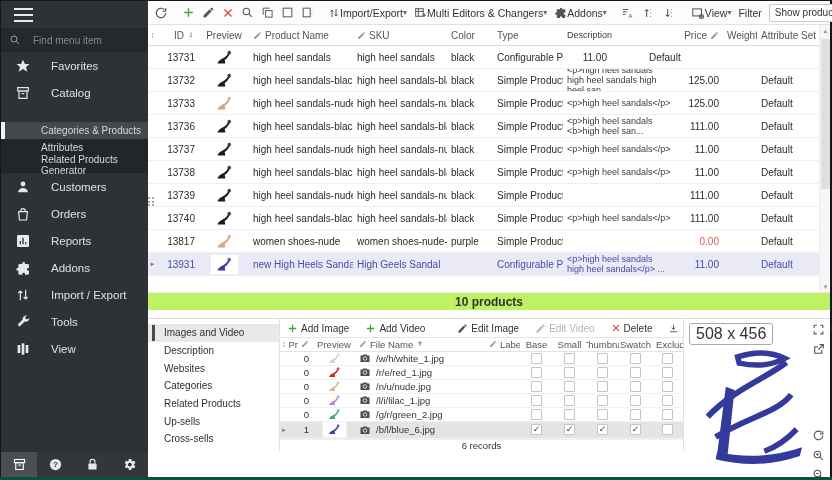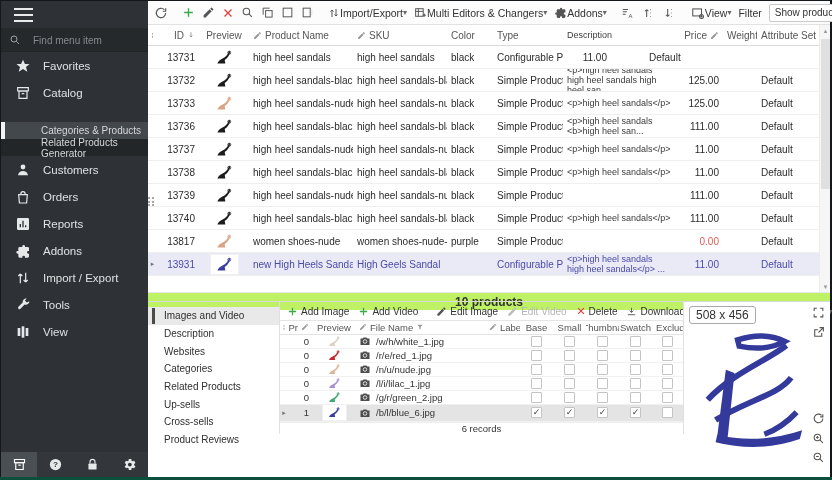--- a/index.html
+++ b/index.html
@@ -7,21 +7,21 @@
   .frame { position:absolute; left:0; top:0; width:832px; height:480px; background:#15181a; }
   .greenstrip { position:absolute; left:0; bottom:0; width:832px; height:3px; background:#0d4f3d; }
 
   
   .sidebar { position:absolute; left:1px; top:1px; width:147px; height:476px; background:#2e3236; color:#dfe1e3; }
   .burger { height:28px; display:flex; align-items:center; padding-left:13px; border-bottom:1px solid #26292c; cursor:pointer;}
   .burger span { display:block; width:19px; height:2px; background:#e8eaec; box-shadow:0 6px 0 #e8eaec, 0 12px 0 #e8eaec; margin-top:-12px;}
   .sb-search { height:23px; background:#26292c; display:flex; align-items:center; padding:0 8px; gap:12px; border-bottom:1px solid #222528;}
   .sb-search input { background:transparent; border:none; outline:none; color:#cfd3d6; font-size:10px; width:100px;}
   .sb-search input::placeholder { color:#84898e; }
-  .mi { height:27px; display:flex; align-items:center; gap:12px; padding-left:14px; font-size:11.5px; cursor:pointer;}
+  .mi { height:27px; display:flex; align-items:center; gap:20px; padding-left:14px; font-size:11.5px; cursor:pointer;}
   .mi svg, .sb-search svg { flex:none; }
   .submenu { background:#232629;margin-top:16px; }
   .smi { height:17px; display:flex; align-items:center; padding-left:40px; font-size:10px; color:#d5d8da; cursor:pointer; position:relative;}
   .smi.sel { background:#43484d; }
   .smi.sel::before { content:""; position:absolute; left:0; top:0; width:4px; height:100%; background:#f2f3f4; }
   .sb-bottom { position:absolute; left:0; bottom:0; width:100%; height:25px; background:#33373b; display:flex; align-items:center;}
   .sb-bcell { width:37px; height:25px; display:flex; align-items:center; justify-content:center; cursor:pointer;}
   .sb-bcell.first { background:#4a4f54; }
   .sb-bspread { flex:1; display:flex; justify-content:space-evenly; }
 
@@ -62,47 +62,47 @@
 
   
   .vscroll { position:absolute; right:0; top:24px; width:11px; height:267px; background:#f6f6f6; border-left:1px solid #ececec;}
   .vthumb { position:absolute; left:1px; top:14px; width:9px; height:150px; background:#e0e0e0; border-radius:1px; cursor:pointer;}
   .varr { position:absolute; left:0; width:11px; height:11px; font-size:6px; color:#999; display:flex; align-items:center; justify-content:center; cursor:pointer;}
 
   
   .pager { position:absolute; left:0; top:291px; width:100%; height:18px; border-top:1px solid #e8e8e8; display:flex; align-items:center; justify-content:center; font-size:12px; color:#333; background:#bef264;font-weight:bold;}
 
   
-  .bpanel { position:absolute; left:0; top:300px; width:100%; height:133px; border-top:1px solid #d9d9d9; display:flex; }
+  .bpanel { position:absolute; left:0; top:317px; width:100%; height:133px; border-top:1px solid #d9d9d9; display:flex; }
   .btabs { width:132px; border-right:1px solid #e0e0e0; padding-top:5px; }
   .btab { height:17.7px; display:flex; align-items:center; padding-left:16px; font-size:10px; color:#2f2f2f; cursor:pointer; position:relative;}
   .btab.sel { background:#e9e9e9; }
   .btab.sel::before { content:""; position:absolute; left:4px; top:1px; bottom:1px; width:3px; background:#4a4a4a;}
 
   .bmid { width:403px; display:flex; flex-direction:column; }
-  .btool { height:27px; display:flex; align-items:center; gap:9px; padding:0 7px; border-bottom:1px solid #e5e5e5; font-size:10px; color:#333; white-space:nowrap;}
+  .btool { height:27px; display:flex; align-items:center; gap:16px; padding:0 7px; border-bottom:1px solid #e5e5e5; font-size:10px; color:#333; white-space:nowrap;}
   .btool .tbtn { gap:3px; }
   .btool .dis { color:#b5b5b5; }
   .ithead { height:18px; display:flex; align-items:center; font-size:9.5px; color:#555; border-bottom:1px solid #e3e3e3;}
   .irow { height:17.5px; display:flex; align-items:center; font-size:9.5px; color:#333; border-bottom:1px solid #f1f1f1; cursor:pointer;}
   .irow.sel { background:#e4e4e4; }
   .ic { padding:0 3px; overflow:hidden; white-space:nowrap; display:flex; align-items:center; height:100%;}
   .ic.h { width:8px; padding:0; font-size:7px; color:#777; justify-content:center;}
   .ic.pr { width:24px; justify-content:flex-end;}
   .ic.pv { width:44px; justify-content:center;}
   .ic.fn { width:130px; gap:5px;}
   .ic.lb { width:34px; }
   .ic.ck { width:33px; justify-content:center; }
   .ic.ck:last-child { flex:1; }
   .ishoe { width:13px; height:13px; }
   .cb { width:11px; height:11px; border:1px solid #c4c4c4; border-radius:1px; background:#fff; font-size:9px; line-height:9px; color:#444; display:flex; align-items:center; justify-content:center;}
   .ifoot { flex:1; display:flex; align-items:center; justify-content:center; font-size:9.5px; color:#333; border-top:1px solid #eee;}
 
   .bright { flex:1; border-left:1px solid #e0e0e0; position:relative; background:#fff;}
-  .sizebox { position:absolute; left:5px; top:4px; border:1px solid #aaa; border-radius:3px; padding:1px 6px; font-size:12px; color:#333; background:#fff;}
+  .sizebox { position:absolute; left:5px; top:4px; border:1px solid #aaa; border-radius:3px; padding:1px 6px; font-size:16px; color:#333; background:#fff;}
   .pvicon { position:absolute; right:5px; color:#555; cursor:pointer;}
   .bigshoe { position:absolute; left:8px; top:14px; }
 
   svg { display:block; }
   .ghost { position:absolute; width:0; height:0; overflow:hidden; }
 </style>
 </head>
 <body>
 
 <svg class="ghost" aria-hidden="true">
@@ -153,20 +153,23 @@
           </g>
         </svg>
       <span>Catalog</span>
     </div>
 
     <div class="submenu">
       <div class="smi sel">
           <span>Categories &amp; Products</span>
         </div>
       <div class="smi">
+          <span>Attributes</span>
+        </div>
+      <div class="smi">
           <span>Related Products Generator</span>
         </div>
     </div>
 
     <div class="mi">
       <svg width="16" height="16" viewBox="0 0 24 24">
           <g fill="#e6e8ea">
             <circle cx="12" cy="7.5" r="3.6"></circle>
             <path d="M4.5 20c.5-4.5 4-6.5 7.5-6.5s7 2 7.5 6.5z"></path>
           </g>
@@ -662,23 +665,20 @@
             <span>Categories</span>
           </div>
         <div class="btab">
             <span>Related Products</span>
           </div>
         <div class="btab">
             <span>Up-sells</span>
           </div>
         <div class="btab">
             <span>Cross-sells</span>
-          </div>
-        <div class="btab">
-            <span>Product Reviews</span>
           </div>
       </div>
 
       <div class="bmid">
         <div class="btool">
           <span class="tbtn">
               <svg width="11" height="11" viewBox="0 0 24 24">
                 <path d="M12 4v16M4 12h16" stroke="#3fa84b" stroke-width="2.8" fill="none"></path>
               </svg>
               <span>Add Image</span>

